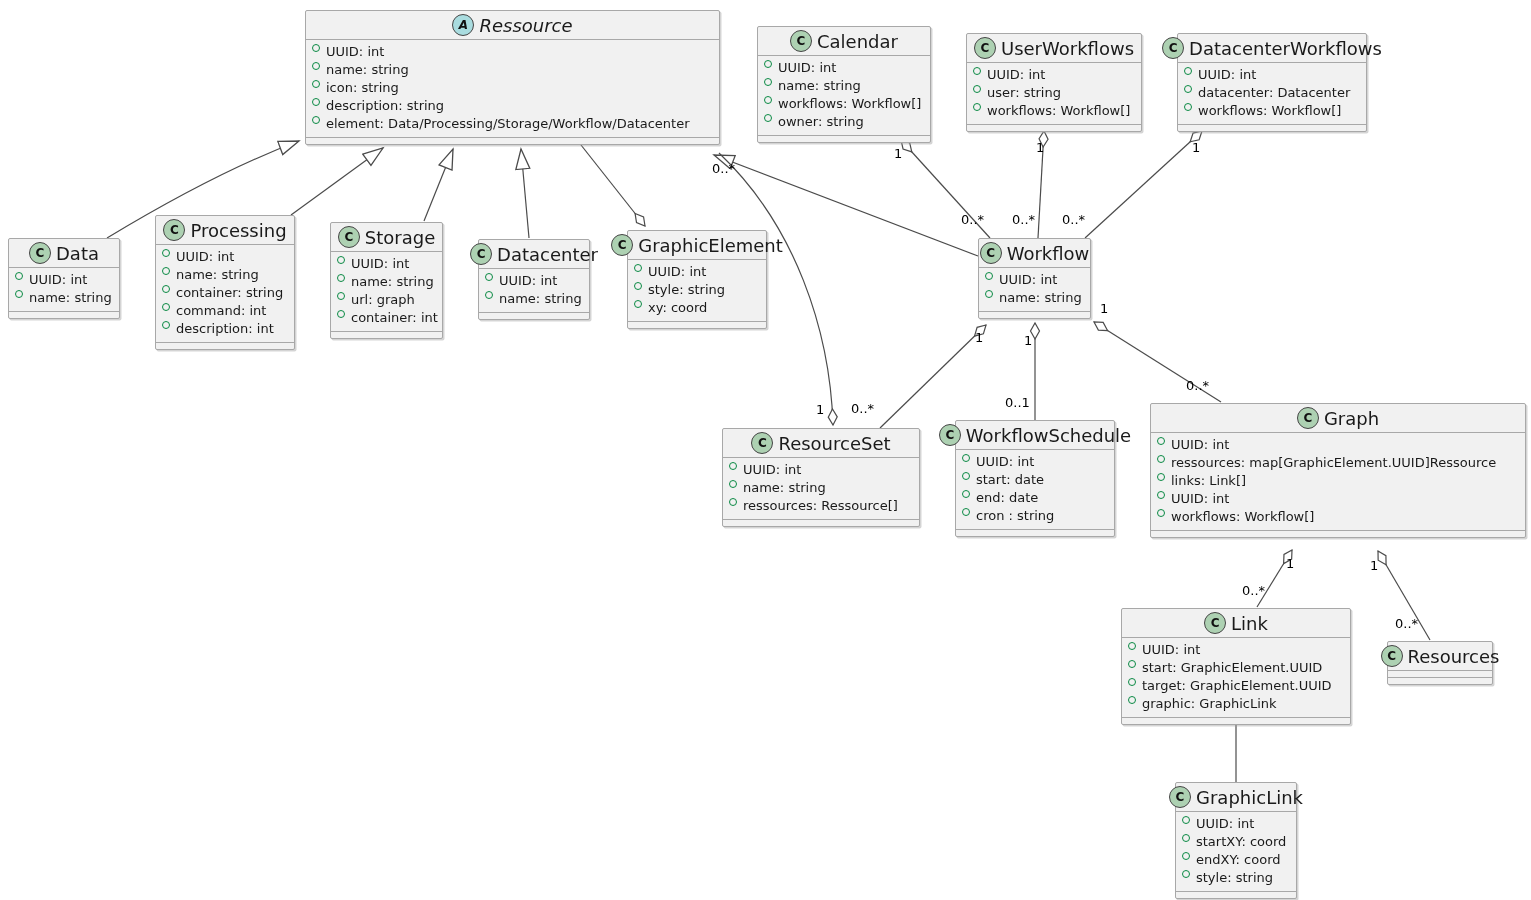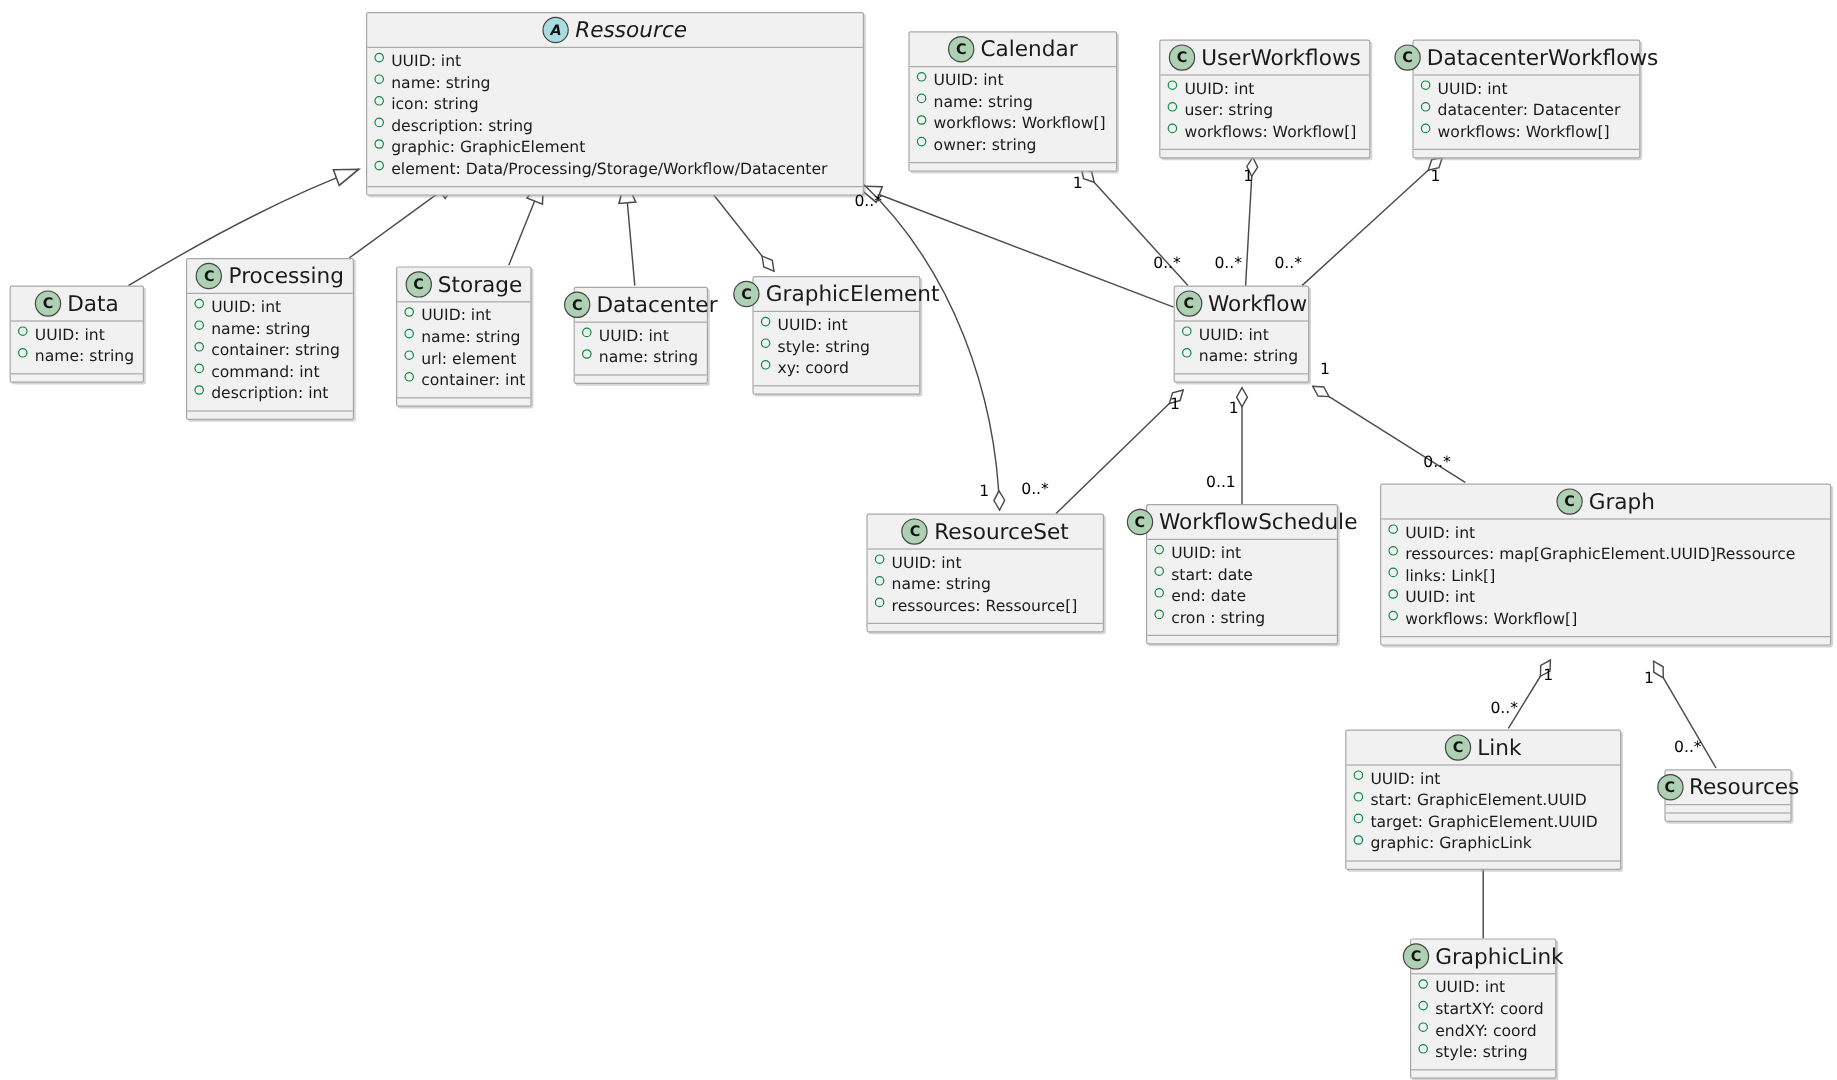--- a/index.html
+++ b/index.html
@@ -89,24 +89,20 @@
         <div class="attr-row">
           <span class="field-icon"></span>
           <span class="attr-text">icon: string</span>
         </div>
         <div class="attr-row">
           <span class="field-icon"></span>
           <span class="attr-text">description: string</span>
         </div>
         <div class="attr-row">
           <span class="field-icon"></span>
-          <span class="attr-text">graphic: GraphicElement</span>
-        </div>
-        <div class="attr-row">
-          <span class="field-icon"></span>
           <span class="attr-text">element: Data/Processing/Storage/Workflow/Datacenter</span>
         </div>
       </div>
     <div class="cls-methods"></div>
   </div>
 
   <div class="uml-class" style="left:757px;top:26px;width:174px">
     <div class="cls-title">
       <span class="spot">C</span>
       <span class="cls-name">Calendar</span>
@@ -233,21 +229,21 @@
         <div class="attr-row">
           <span class="field-icon"></span>
           <span class="attr-text">UUID: int</span>
         </div>
         <div class="attr-row">
           <span class="field-icon"></span>
           <span class="attr-text">name: string</span>
         </div>
         <div class="attr-row">
           <span class="field-icon"></span>
-          <span class="attr-text">url: element</span>
+          <span class="attr-text">url: graph</span>
         </div>
         <div class="attr-row">
           <span class="field-icon"></span>
           <span class="attr-text">container: int</span>
         </div>
       </div>
     <div class="cls-methods"></div>
   </div>
 
   <div class="uml-class" style="left:478px;top:239px;width:112px">

